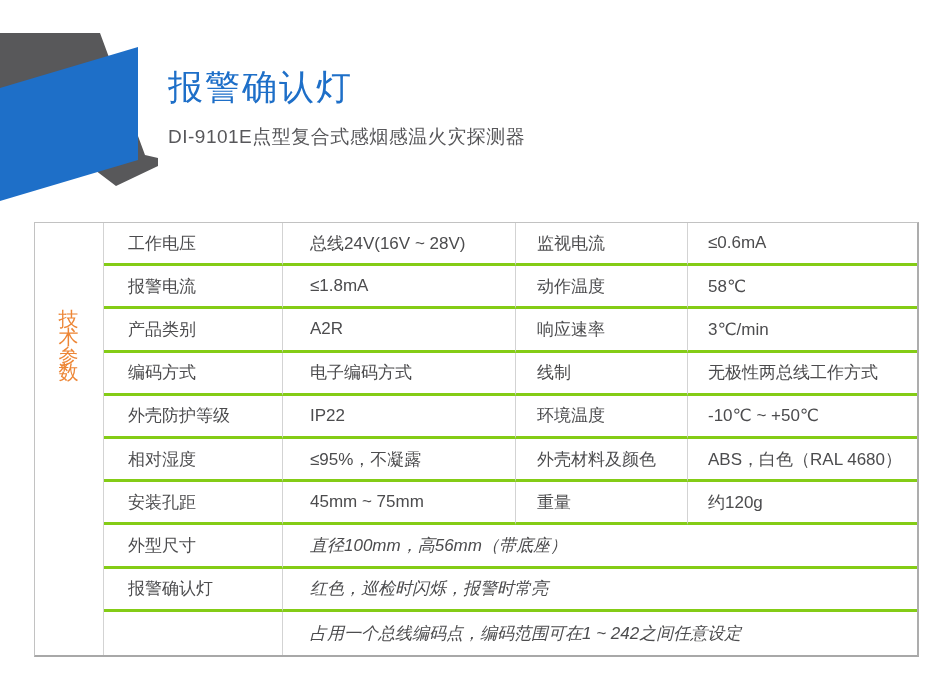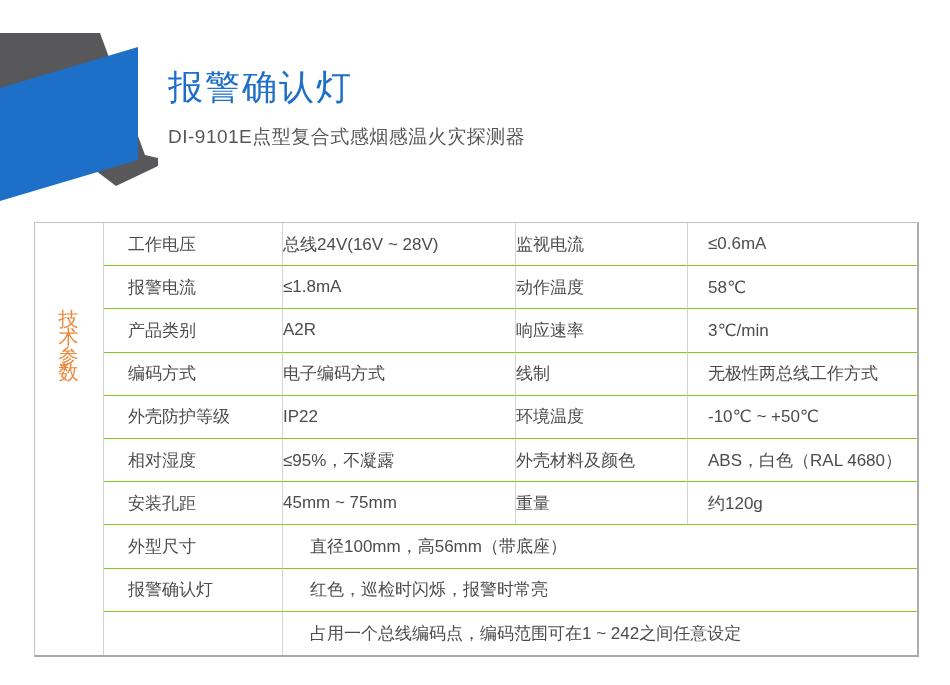--- a/index.html
+++ b/index.html
@@ -23,26 +23,26 @@
     position:absolute;left:34px;top:222px;width:885px;height:435px;
     box-sizing:border-box;
     border:1px solid #c2c2c2;
     border-right:2px solid #adadad;
     border-bottom:2px solid #a8a8a8;
     display:grid;
     grid-template-columns:69px 178px 233px 172px 230px;
     grid-template-rows:repeat(10,1fr);
     color:#4c4c4e;font-size:17px;
   }
-  .c{display:flex;align-items:center;box-sizing:border-box;border-bottom:1px solid #84cc16;}
+  .c{display:flex;align-items:center;box-sizing:border-box;border-bottom:3px solid #84cc16;}
   .l2{grid-column:2;padding-left:24px;}
-  .v3{grid-column:3;}
-  .l4{grid-column:4;}
+  .v3{grid-column:3;padding-left:27px;}
+  .l4{grid-column:4;padding-left:21px;}
   .v5{grid-column:5;padding-left:20px;}
-  .vs{grid-column:3/6;padding-left:27px;}
+  .vs{grid-column:3/6;padding-left:27px;font-style:italic;}
   .v3,.l4,.v5,.vs{border-left:1px solid #d3d3d3;}
   .nb{border-bottom:none;}
   .side-cell{
     grid-column:1;grid-row:1/11;
     border-right:1px solid #d3d3d3;
     display:flex;justify-content:center;align-items:flex-start;
   }
   .side-label{
     margin-top:70px;
     writing-mode:vertical-rl;

